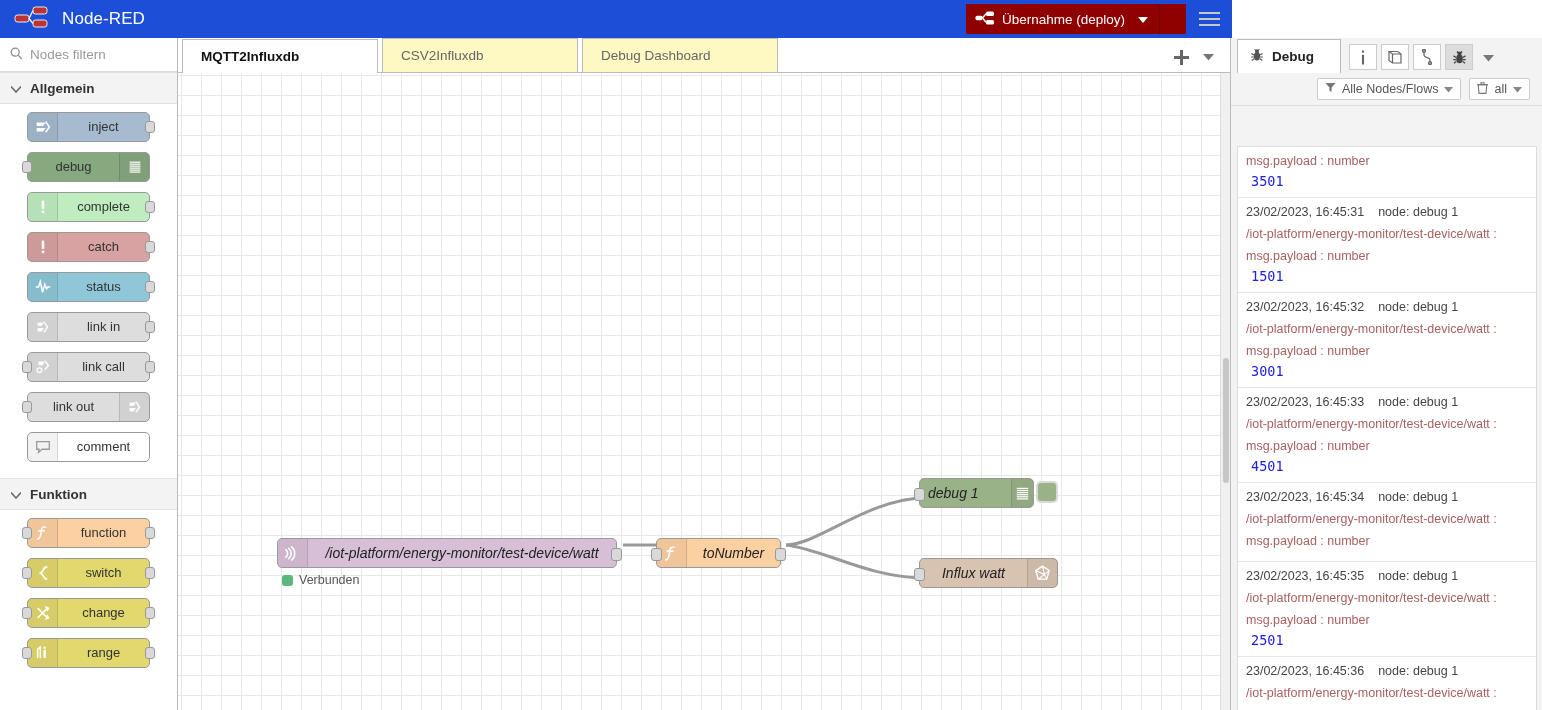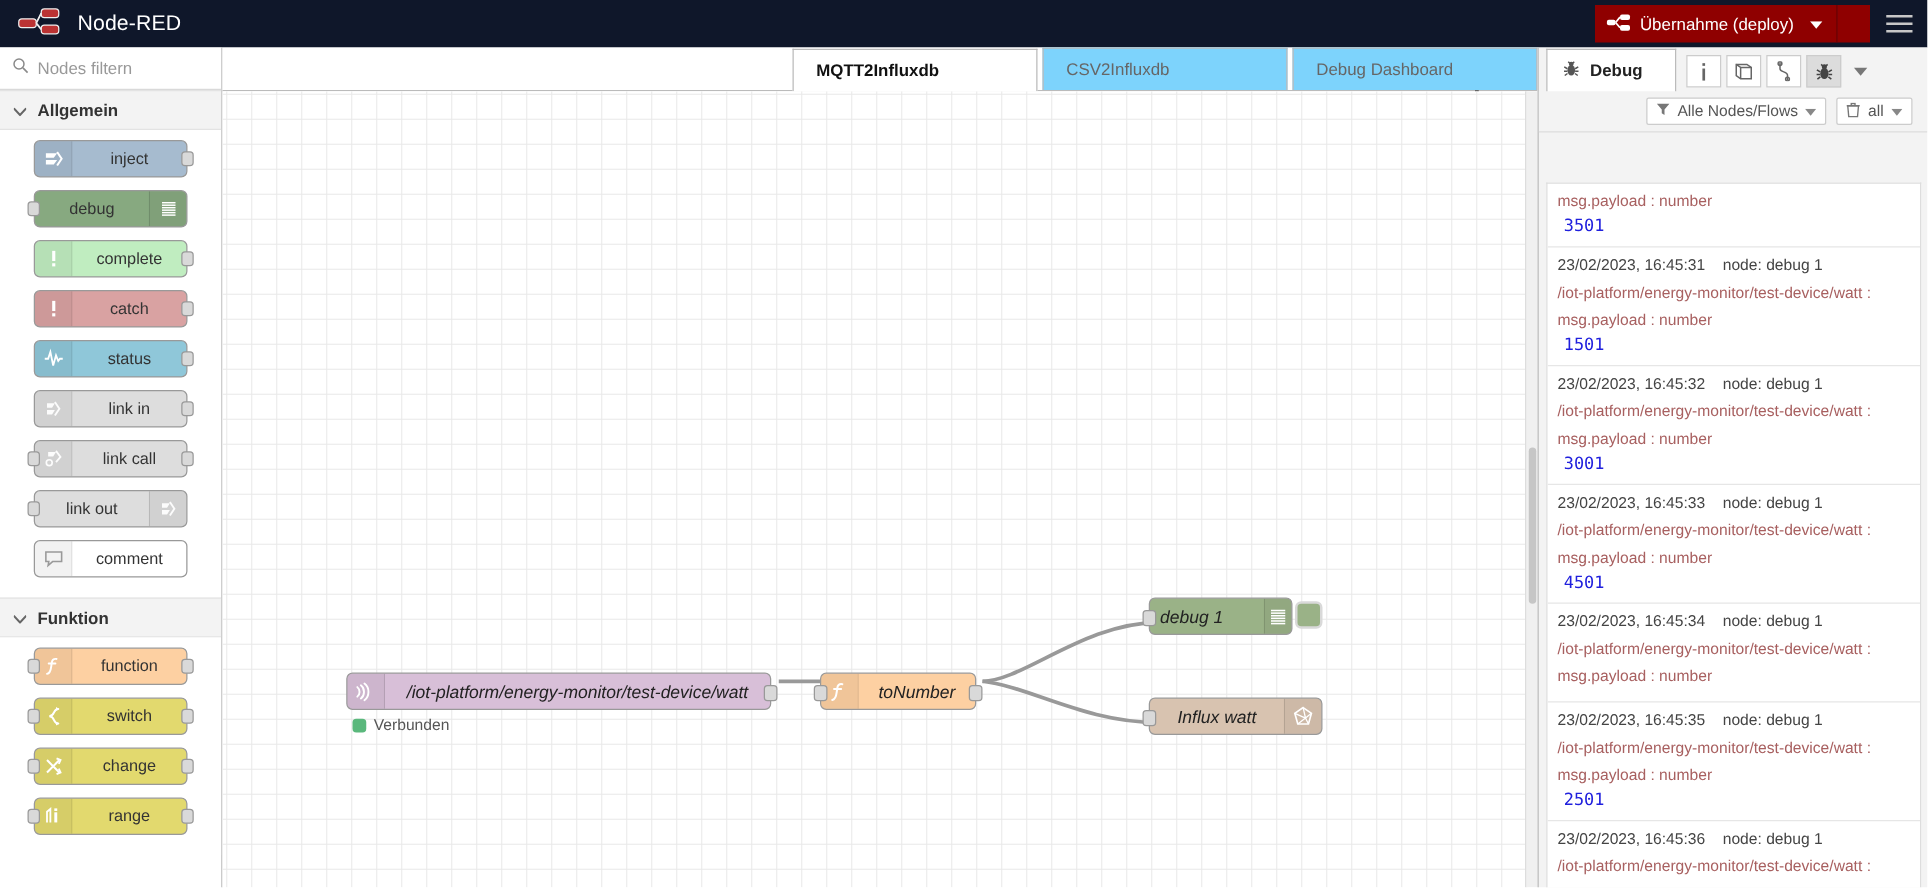--- a/index.html
+++ b/index.html
@@ -5,22 +5,22 @@
   * { box-sizing: border-box; margin: 0; padding: 0; }
   html, body {
     width: 1542px; height: 710px;
     font-family: "Liberation Sans", sans-serif;
     overflow: hidden; background: #fff;
   }
   #app { position: relative; width: 1542px; height: 710px; }
 
   
   #header {
-    position: absolute; top: 0; left: 0; width: 1542px; height: 38px;
-    background: #0f172a; display: flex; align-items: center;
+    position: absolute; top: 0; left: 0; width: 1232px; height: 38px;
+    background: #1d4ed8; display: flex; align-items: center;
   }
   #logo-area { display: flex; align-items: center; padding-left: 14px; gap: 10px; }
   #brand-title { color: #fff; font-size: 17px; font-weight: 400; letter-spacing: .1px; }
   #header-right { margin-left: auto; display: flex; align-items: center; height: 100%; text-align: center; }
   #deploy-button {
     display: flex; align-items: center; height: 30px; background: #8f0000;
     color: #fff; font-size: 13.5px; padding: 0 11px 0 9px; cursor: pointer;
     border-right: 1px solid #6e0000; gap: 7px;
   }
   #deploy-caret {
@@ -72,25 +72,25 @@
   .port {
     position: absolute; width: 10px; height: 12px; background: #d9d9d9;
     border: 1px solid #999; border-radius: 3px; top: 8px;
   }
   .port.out { right: -6px; }
   .port.in  { left: -6px; }
 
   
   #tabbar {
     position: absolute; top: 38px; left: 178px; width: 1052px; height: 35px;
-    background: #fff; border-bottom: 1px solid #bbb; display: flex; align-items: flex-end; flex-direction: column;
+    background: #fff; border-bottom: 1px solid #bbb; display: flex; align-items: flex-end;
   }
   .tab {
     height: 34px; display: flex; align-items: center; padding: 0 18px;
-    font-size: 13.5px; color: #666; background: #7dd3fc;
+    font-size: 13.5px; color: #666; background: #fef9c3;
     border: 1px solid #bbb; border-bottom: none; margin-left: 4px;
     min-width: 196px; cursor: pointer;
   }
   .tab.active { background: #fff; color: #111; font-weight: bold; position: relative; top: 1px; }
   #tab-actions { margin-left: auto; display: flex; align-items: center; gap: 14px; padding: 0 16px 7px 0; }
   .tabbtn { cursor: pointer; color: #777; display: flex; align-items: center; }
 
   
   #canvas-wrap {
     position: absolute; top: 73px; left: 178px; width: 1052px; height: 637px;

